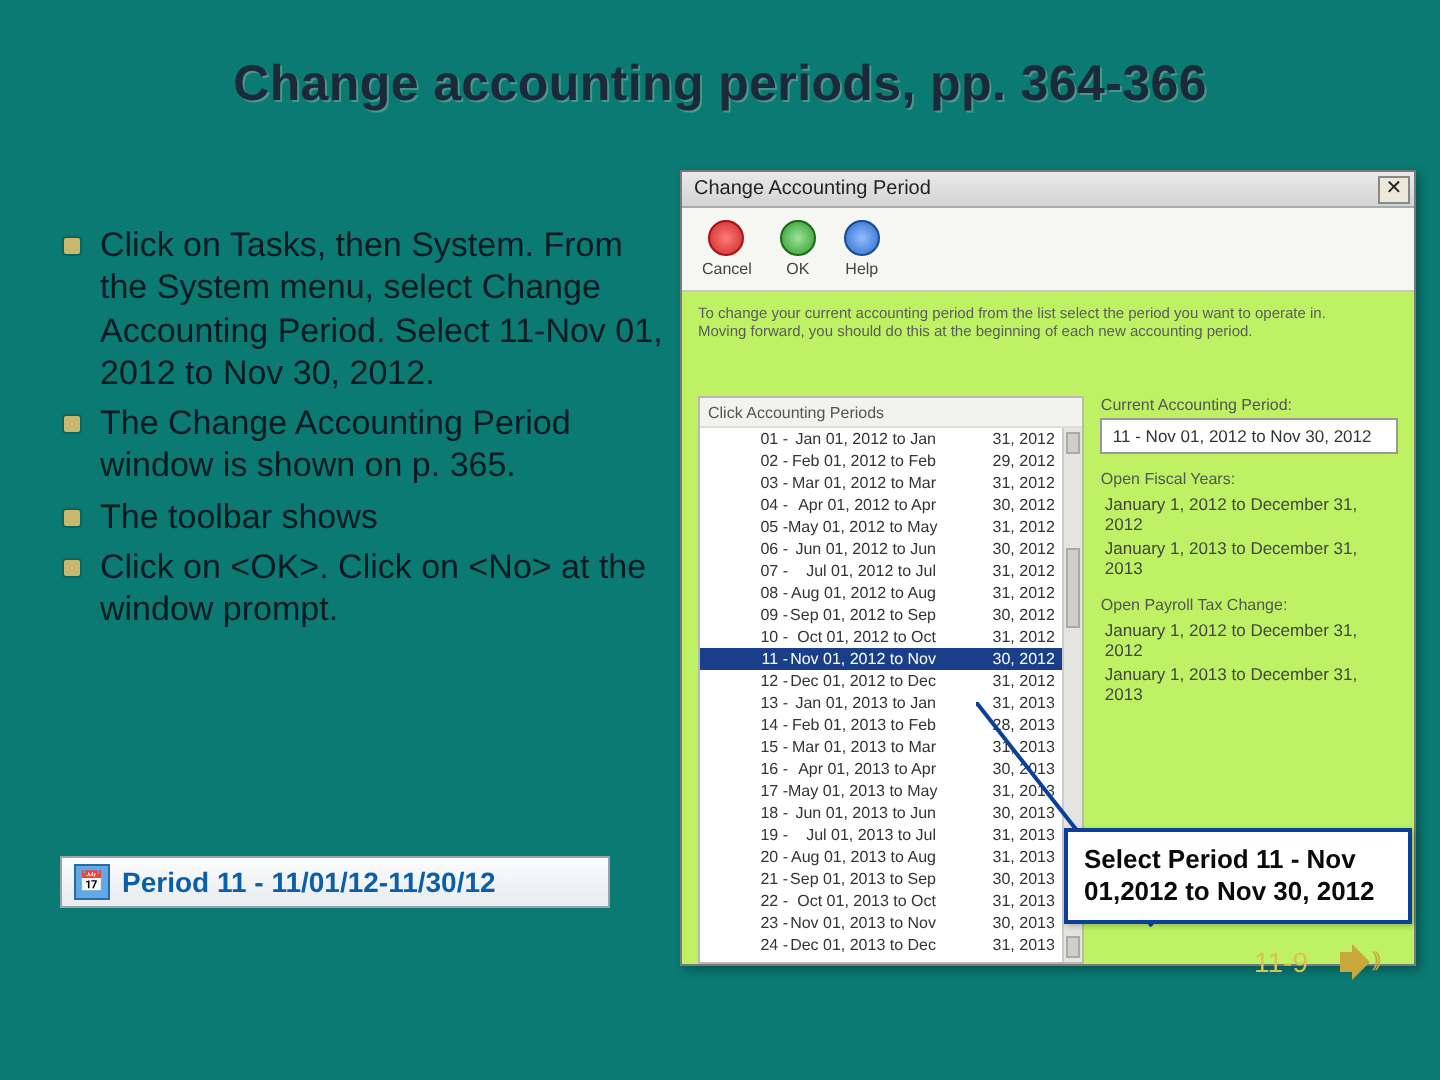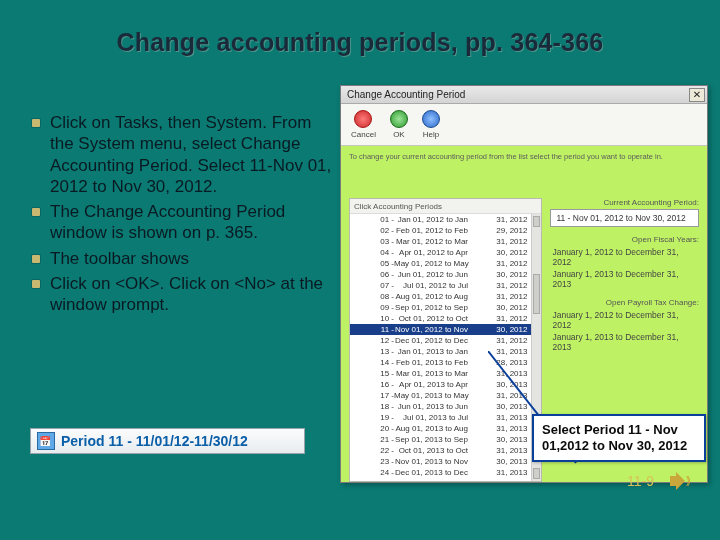--- a/index.html
+++ b/index.html
@@ -131,21 +131,21 @@
   .scrollbar::before{content:"";position:absolute;top:2px;left:1px;right:1px;height:9px;background:#cfcfca;border:1px solid #aaa;}
   .scrollbar::after{content:"";position:absolute;bottom:2px;left:1px;right:1px;height:9px;background:#cfcfca;border:1px solid #aaa;}
   .thumb{position:absolute;left:1px;right:1px;top:60px;height:40px;background:#cfcfca;border:1px solid #aaa;}
   .plrow{display:flex;text-align:right;}
   .col-right {
     width: 45%;
     padding: 0 8px 0 2px;
     display:flex; flex-direction:column; gap:8px;
     font-size:8px;
   }
-  .grp-label { color:#555; margin-bottom:2px; font-size:8px;text-align:right;}
+  .grp-label { color:#555; margin-bottom:2px; font-size:8px;}
   .boxed {
     border:1px solid #999;
     background:#fff;
     padding:3px 5px;
     font-size:8.5px;
   }
   .plain {
     color:#444; font-size:8.5px; padding:1px 2px;
   }
 
@@ -220,20 +220,21 @@
         <div class="tb-ic green"></div>
         <span>OK</span>
       </div>
       <div class="tb-btn">
         <div class="tb-ic blue"></div>
         <span>Help</span>
       </div>
     </div>
     <div class="win-body">
       <div>To change your current accounting period from the list select the period you want to operate in.</div>
+      <div>Moving forward, you should do this at the beginning of each new accounting period.</div>
     </div>
     <div class="win-cols">
       <div class="col-left">
         <div class="hdr">Click Accounting Periods</div>
         <div class="plrow" style="flex:1;overflow:hidden">
           <div class="period-list" id="period-list" style="flex:1">
               <div class="row">
                 <span>01 -</span>
                 <span>Jan 01, 2012 to Jan</span>
                 <span>31, 2012</span>

